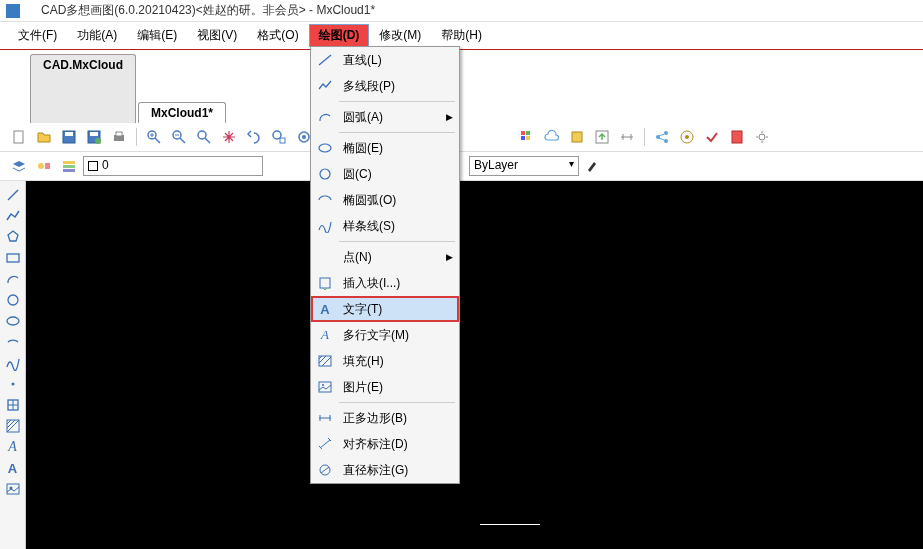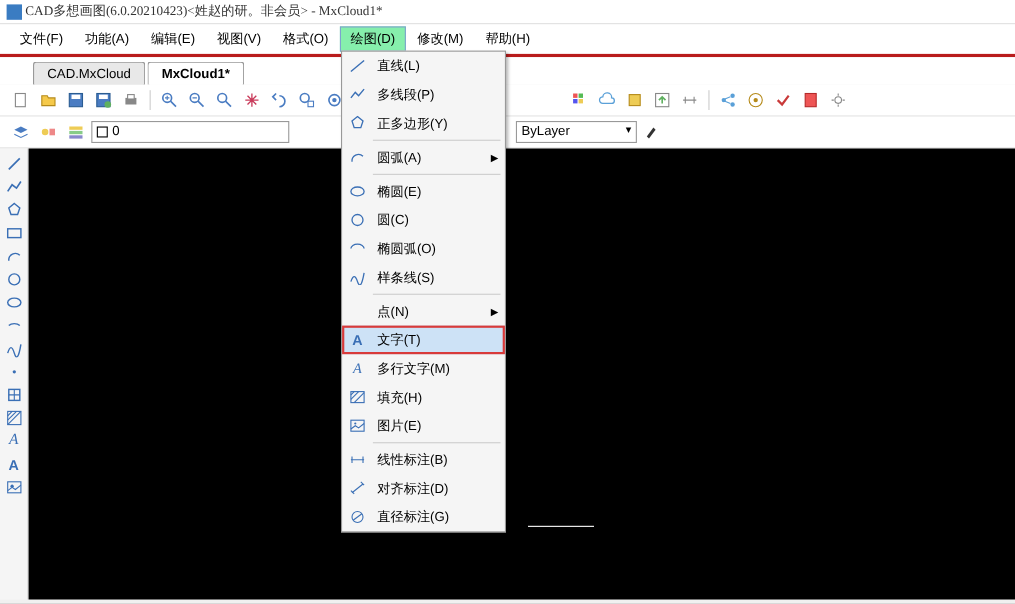--- a/index.html
+++ b/index.html
@@ -1,24 +1,24 @@
 <!DOCTYPE html>
 <html><head>
 <meta charset="utf-8">
 <style>
   * { box-sizing: border-box; margin: 0; padding: 0; }
   body { font-family: "Microsoft YaHei", Arial, sans-serif; font-size: 12px; background: #f0f0f0; width: 923px; height: 549px; overflow: hidden; position: relative; }
-  .titlebar { background: #fff; padding: 2px 6px; font-size: 12px; color: #333; display: flex; align-items: center; gap: 3px; font-family: Liberation Serif, serif; }
+  .titlebar { background: #fff; padding: 2px 6px; font-size: 12px; color: #333; display: flex; align-items: center; gap: 21px; }
   .title-icon { width: 14px; height: 14px; background: #3a7cc2; display: inline-block; }
-  .menubar { background: #fff; border-top: 1px solid #e0e0e0; border-bottom: 3px solid #b91c1c; padding: 2px 8px; display: flex; gap: 0; }
+  .menubar { background: #fff; border-top: 1px solid #e0e0e0; border-bottom: 1px solid #b91c1c; padding: 2px 8px; display: flex; gap: 0; }
   .menu-item { padding: 3px 10px; cursor: pointer; }
-  .menu-item.active { background: #86efac; border: 1px solid #7da2ce; padding: 2px 9px; }
+  .menu-item.active { background: #ef4444; border: 1px solid #7da2ce; padding: 2px 9px; font-weight: bold; }
   .tabbar { background: #fff; padding: 4px 30px 0; display: flex; gap: 2px; }
-  .tab { padding: 3px 12px; border: 1px solid #999; border-bottom: none; border-radius: 3px 3px 0 0; background: #e8e8e8; }
-  .tab.active { background: #fff; font-weight: bold; }
+  .tab { padding: 3px 12px; border: 1px solid #999; border-bottom: none; border-radius: 3px 3px 0 0; background: #e8e8e8; font-weight: bold; }
+  .tab.active { background: #fff; font-weight: bold; margin-top: 48px; }
   .toolbar1 { background: #fff; padding: 3px 8px; display: flex; gap: 3px; align-items: center; border-bottom: 1px solid #ddd; }
   .tool-btn { width: 22px; height: 22px; display: flex; align-items: center; justify-content: center; cursor: pointer; border: 1px solid transparent; }
   .tool-sep { width: 1px; height: 18px; background: #ccc; margin: 0 3px; }
   .toolbar2 { background: #fff; padding: 3px 8px; display: flex; gap: 3px; align-items: center; border-bottom: 1px solid #ddd; }
   .layer-input { width: 180px; height: 20px; border: 1px solid #999; background: #fff; padding: 1px 4px; }
   .combo { width: 110px; height: 20px; border: 1px solid #999; background: #fff; padding: 1px 4px; position: relative; }
   .combo::after { content: "▾"; position: absolute; right: 4px; font-size: 10px; }
   .main-area { display: flex; height: 410px; }
   .left-toolstrip { width: 26px; background: #f5f5f5; border-right: 1px solid #ccc; display: flex; flex-direction: column; gap: 1px; padding-top: 4px; align-items: center; }
   .vt-btn { width: 20px; height: 20px; display: flex; align-items: center; justify-content: center; cursor: pointer; }
@@ -326,28 +326,20 @@
     <span class="dd-label">直线(L)</span>
   </div>
   <div class="dd-item">
     <span class="dd-icon">
         <svg width="16" height="14">
           <path d="M2 10l4-5 3 3 5-6" fill="none" stroke="#3a6fb5" stroke-width="1.3"></path>
         </svg>
       </span>
     <span class="dd-label">多线段(P)</span>
   </div>
-  <div class="dd-item">
-    <span class="dd-icon">
-        <svg width="16" height="14">
-          <path d="M8 1l5 4-2 6H5l-2-6z" fill="none" stroke="#3a6fb5" stroke-width="1.2"></path>
-        </svg>
-      </span>
-    <span class="dd-label">正多边形(Y)</span>
-  </div>
   <div class="dd-sep"></div>
   <div class="dd-item">
     <span class="dd-icon">
         <svg width="16" height="14">
           <path d="M3 11a6 6 0 0 1 10-5" fill="none" stroke="#3a6fb5" stroke-width="1.2"></path>
         </svg>
       </span>
     <span class="dd-label">圆弧(A)</span>
     <span class="dd-arrow">▶</span>
   </div>
@@ -382,20 +374,29 @@
           <path d="M2 11q3-9 6 0t6-8" fill="none" stroke="#3a6fb5" stroke-width="1.2"></path>
         </svg>
       </span>
     <span class="dd-label">样条线(S)</span>
   </div>
   <div class="dd-sep"></div>
   <div class="dd-item">
     <span class="dd-icon"></span>
     <span class="dd-label">点(N)</span>
     <span class="dd-arrow">▶</span>
+  </div>
+  <div class="dd-item">
+    <span class="dd-icon">
+        <svg width="16" height="14">
+          <rect x="3" y="2" width="10" height="10" fill="none" stroke="#3a6fb5"></rect>
+          <path d="M6 12l2 2 2-2" fill="none" stroke="#5fb05f"></path>
+        </svg>
+      </span>
+    <span class="dd-label">插入块(I...)</span>
   </div>
   <div class="dd-item highlighted">
     <span class="dd-icon" style="font-family:sans-serif;font-size:13px;color:#3a6fb5;font-weight:bold">A</span>
     <span class="dd-label">文字(T)</span>
   </div>
   <div class="dd-item">
     <span class="dd-icon" style="font-family:serif;font-style:italic;font-size:13px;color:#3a6fb5">A</span>
     <span class="dd-label">多行文字(M)</span>
   </div>
   <div class="dd-item">
@@ -421,21 +422,21 @@
   </div>
   <div class="dd-sep"></div>
   <div class="dd-item">
     <span class="dd-icon">
         <svg width="16" height="14">
           <line x1="2" y1="7" x2="14" y2="7" stroke="#3a6fb5"></line>
           <line x1="3" y1="4" x2="3" y2="10" stroke="#3a6fb5"></line>
           <line x1="13" y1="4" x2="13" y2="10" stroke="#3a6fb5"></line>
         </svg>
       </span>
-    <span class="dd-label">线性标注(B)</span>
+    <span class="dd-label">正多边形(B)</span>
   </div>
   <div class="dd-item">
     <span class="dd-icon">
         <svg width="16" height="14">
           <line x1="3" y1="11" x2="13" y2="3" stroke="#3a6fb5"></line>
           <line x1="2" y1="9" x2="5" y2="12" stroke="#3a6fb5"></line>
           <line x1="11" y1="1" x2="14" y2="4" stroke="#3a6fb5"></line>
         </svg>
       </span>
     <span class="dd-label">对齐标注(D)</span>

